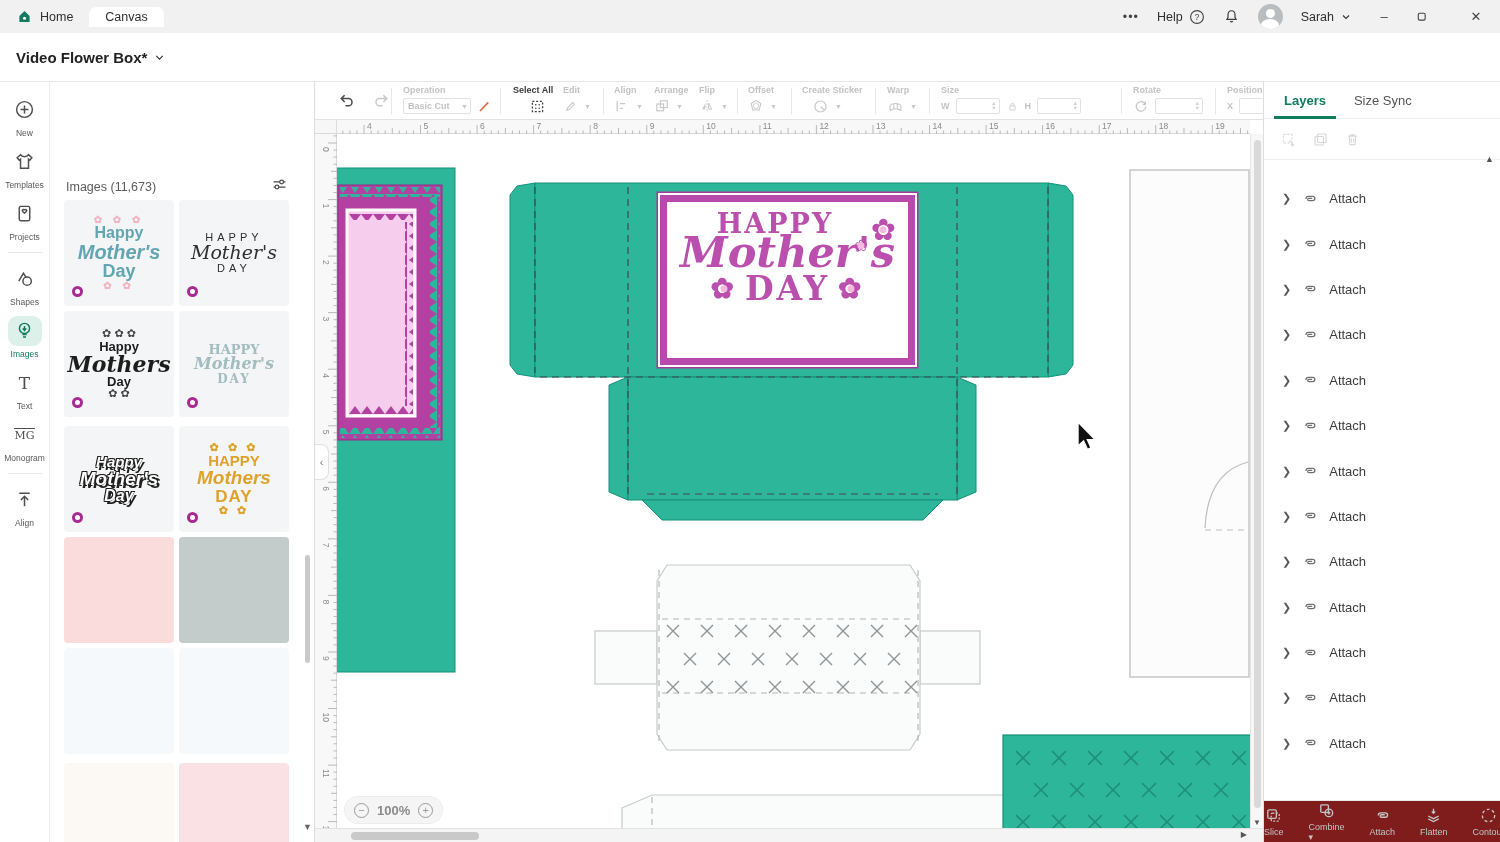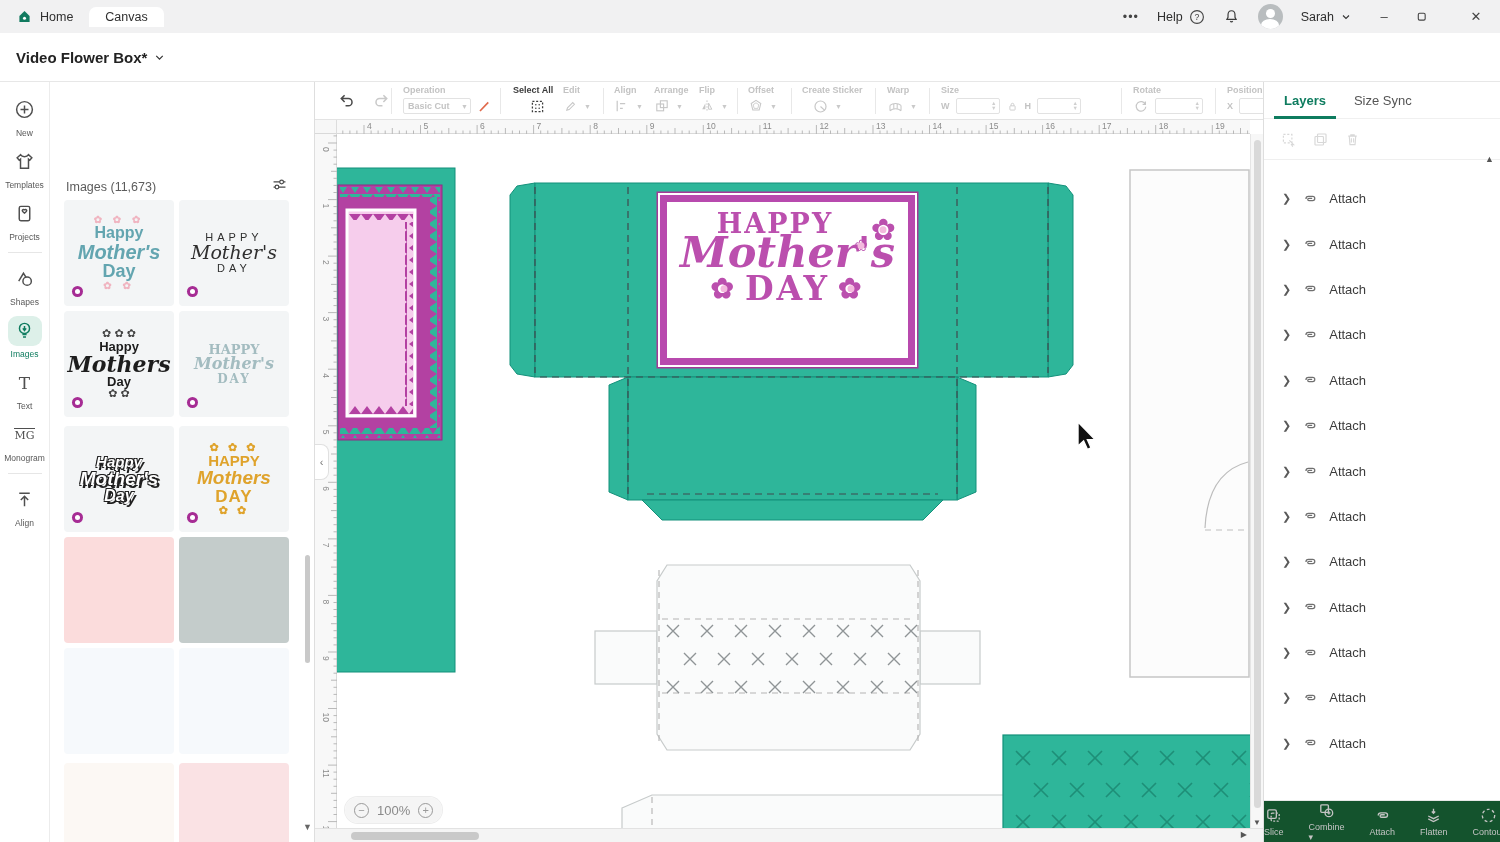--- a/index.html
+++ b/index.html
@@ -76,21 +76,21 @@
   #canvasarea{position:absolute;left:337px;top:134px;width:913px;height:694px;background:#fff;overflow:hidden;}
   #vscroll{position:absolute;left:1250px;top:134px;width:13px;height:694px;background:#f7f7f7;border-left:1px solid #e5e5e5;}
   #vscroll .thumb{position:absolute;left:2.5px;top:6px;width:7px;height:668px;background:#d9d9d9;border-radius:4px;}
   #vscroll .arr{position:absolute;left:2px;bottom:1px;font-size:8px;color:#555;}
   #hscroll{position:absolute;left:315px;top:828px;width:948px;height:14px;background:#f4f4f4;border-top:1px solid #e2e2e2;}
   #hscroll .thumb{position:absolute;left:36px;top:2.5px;width:128px;height:8px;background:#c9c9c9;border-radius:4px;}
   #hscroll .arr{position:absolute;right:16px;top:1px;font-size:8px;color:#555;}
   #collapse-handle{position:absolute;left:315px;top:444px;width:14px;height:36px;background:#fff;border:1px solid #e0e0e0;border-left:none;border-radius:0 8px 8px 0;display:flex;align-items:center;justify-content:center;font-size:11px;color:#777;z-index:7;}
   #zoom-pill{position:absolute;left:8px;top:663px;height:26px;background:rgba(244,244,244,.95);border-radius:13px;display:flex;align-items:center;gap:8px;padding:0 9px;box-shadow:0 0 0 1px #ececec;z-index:6;}
   #zoom-pill .zbtn{width:15px;height:15px;border:1.3px solid #9a9a9a;border-radius:50%;color:#9a9a9a;font-size:11px;line-height:12px;text-align:center;}
-  #zoom-pill .zval{font-size:13px;color:#8a8a8a;}
+  #zoom-pill .zval{font-size:13px;color:#8a8a8a;font-weight:bold;}
   
   #design-label{position:absolute;left:323px;top:61px;width:255px;height:170px;background:#fff;border:7px solid #b84aae;box-shadow:0 0 0 2px #fff,0 0 0 3.5px #a23a97;z-index:3;overflow:hidden;}
   #design-label .dl1{margin:6px 0 0 28px;text-align:center;width:160px;font-family:"DejaVu Serif",serif;font-weight:bold;font-size:27px;letter-spacing:2px;color:#bb4fae;}
   #design-label .dl2{margin-top:-12px;text-align:center;font-family:"DejaVu Serif",serif;font-style:italic;font-weight:bold;font-size:43px;color:#bb4fae;}
   #design-label .dl3{margin-top:-8px;text-align:center;font-family:"DejaVu Serif",serif;font-weight:bold;font-size:33px;letter-spacing:3px;color:#bb4fae;display:flex;align-items:center;justify-content:center;gap:8px;}
   .flower{position:relative;color:#bb4fae;font-style:normal;}
   .flower::after{content:"";position:absolute;left:50%;top:50%;width:7px;height:7px;border-radius:50%;background:#f3b9dd;transform:translate(-50%,-55%);}
   #dl-topflower{position:absolute;right:12px;top:10px;font-size:30px;}
   #dl-topflower2{position:absolute;right:40px;top:34px;font-size:16px;}
   
@@ -100,21 +100,21 @@
   .rp-tab.active::after{content:"";position:absolute;left:-10px;right:-10px;bottom:-11px;height:3px;background:#0e7c5f;}
   .rp-icons{position:absolute;left:0;top:37px;width:237px;height:41px;border-bottom:1px solid #efefef;display:flex;align-items:center;gap:15px;padding-left:16px;color:#d8d8d8;}
   .rp-scrollarrow{position:absolute;right:6px;top:72px;font-size:9px;color:#555;}
   #attach-list{position:absolute;left:0;top:83px;width:230px;height:585px;overflow:hidden;}
   .attach-row{height:45.4px;display:flex;align-items:center;gap:10px;padding-left:18px;font-size:13px;color:#3c3c3c;}
   .attach-row .chev{color:#5a5a5a;font-size:11px;}
   .attach-row .clip{color:#707070;}
   #blank-row{position:absolute;left:0;top:688px;width:237px;height:30px;border-top:1px solid #ececec;background:#fcfcfc;display:flex;align-items:center;}
   #blank-row .swatch{width:44px;height:26px;background:#fff;border:1px solid #c2c2c2;margin-left:10px;}
   #blank-row .lbl{font-size:11px;color:#3f3f3f;margin-left:16px;}
-  #rp-footer{position:absolute;left:0;top:718px;width:237px;height:42px;border-top:1px solid #e7e7e7;background:#14532d;display:flex;gap:25px;}
+  #rp-footer{position:absolute;left:0;top:718px;width:237px;height:42px;border-top:1px solid #e7e7e7;background:#7f1d1d;display:flex;gap:25px;}
   .rpf-item{flex:1;display:flex;flex-direction:column;align-items:center;justify-content:center;gap:2px;color:#c4c4c4;font-size:9px;}
   svg{display:block;}
 </style>
 </head>
 <body>
 
 <div id="app">
 
   <div id="titlebar">
     <div class="tb-tab">

